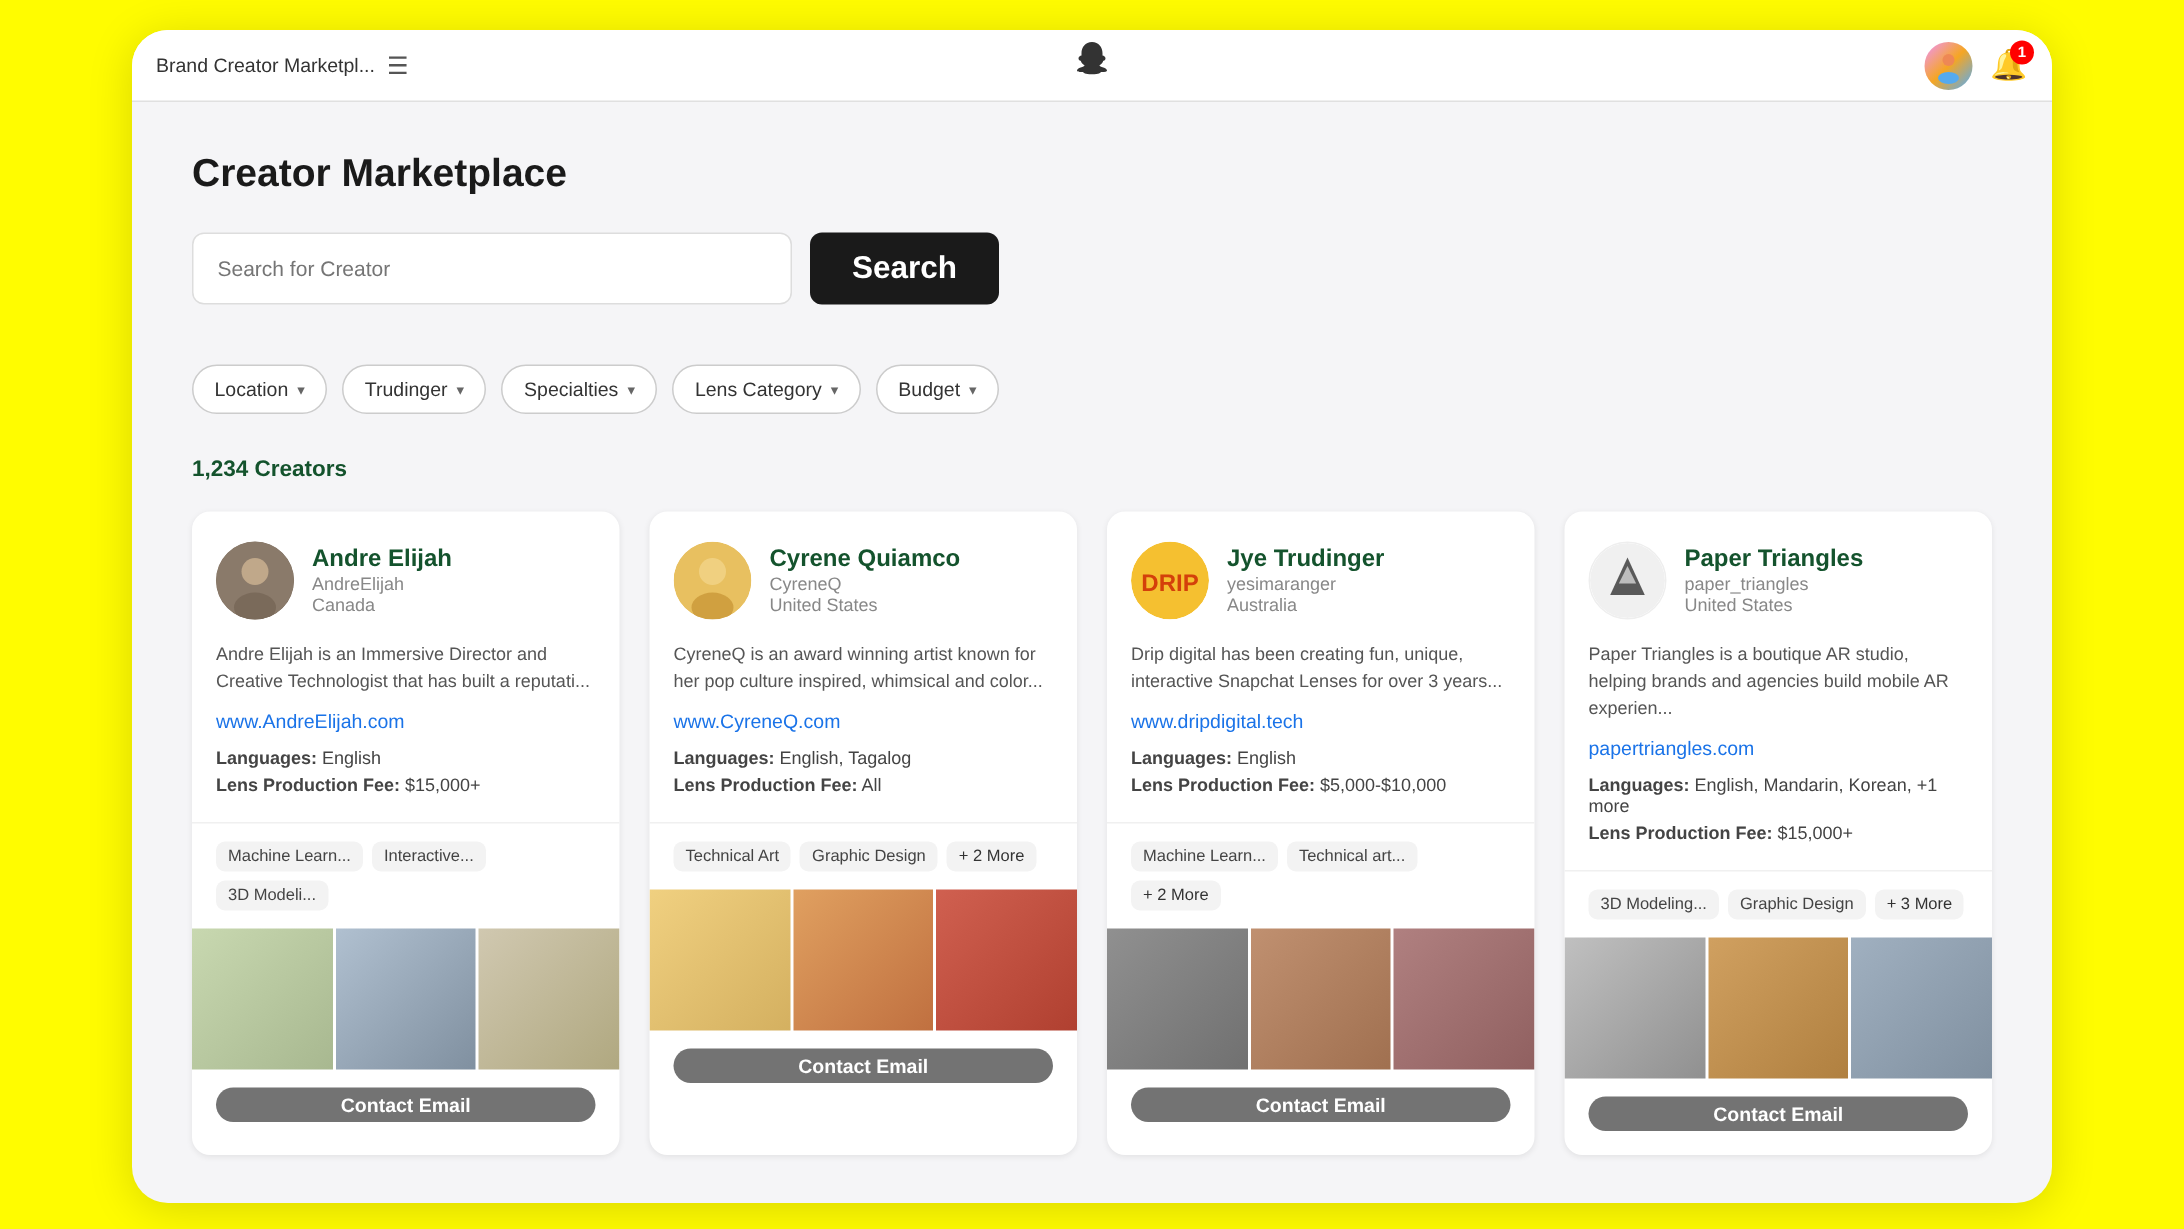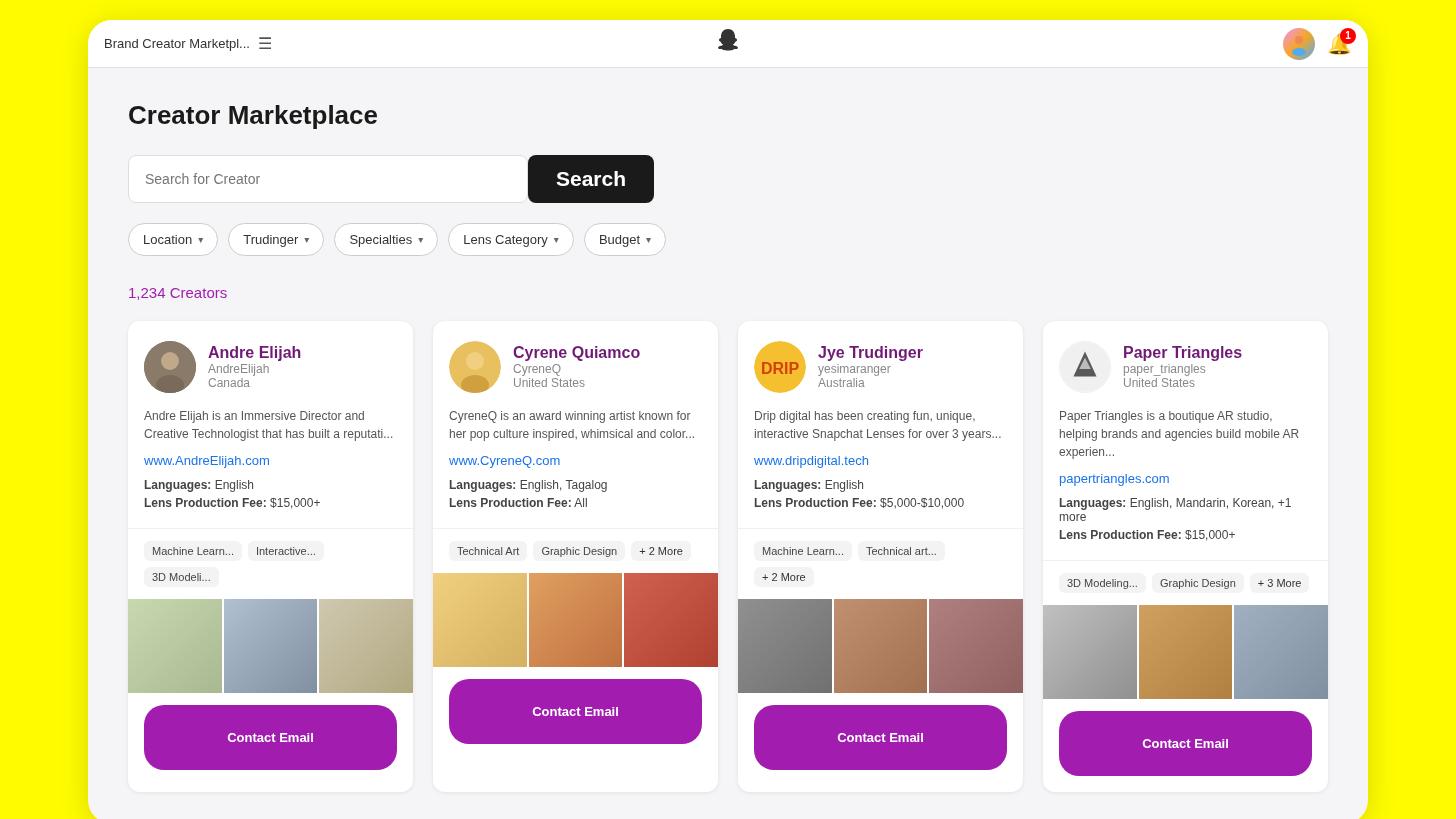--- a/index.html
+++ b/index.html
@@ -96,20 +96,21 @@
       padding: 32px 40px;
     }
     .page-title {
       font-size: 26px;
       font-weight: 700;
       color: #1a1a1a;
       margin-bottom: 24px;
     }
     .search-bar {
       display: flex;
+      gap: 12px;
       margin-bottom: 20px;
     }
     .search-input {
       flex: 0 0 400px;
       padding: 12px 16px;
       border: 1px solid #ddd;
       border-radius: 8px;
       font-size: 14px;
       color: #999;
       outline: none;
@@ -135,30 +136,31 @@
       align-items: center;
       gap: 6px;
       padding: 8px 14px;
       border: 1px solid #ccc;
       border-radius: 20px;
       background: white;
       font-size: 13px;
       color: #333;
       cursor: pointer;
       font-weight: 500;
+      margin-top: 20px;
     }
     .filter-btn .chevron {
       font-size: 10px;
       color: #666;
     }
     .results-count {
       font-size: 15px;
-      color: #a21caf;
+      color: #14532d;
       margin-bottom: 20px;
-      font-weight: 400;
+      font-weight: 700;
     }
     .creator-grid {
       display: grid;
       grid-template-columns: repeat(4, 1fr);
       gap: 20px;
     }
     .creator-card {
       background: white;
       border-radius: 12px;
       overflow: hidden;
@@ -183,21 +185,21 @@
       display: flex;
       align-items: center;
       justify-content: center;
       font-weight: 700;
       font-size: 18px;
       color: white;
     }
     .creator-info .name {
       font-size: 16px;
       font-weight: 700;
-      color: #701a75;
+      color: #14532d;
     }
     .creator-info .handle {
       font-size: 12px;
       color: #888;
     }
     .creator-info .location {
       font-size: 12px;
       color: #888;
     }
     .creator-bio {
@@ -255,24 +257,24 @@
       height: 100%;
       min-height: 80px;
       display: block;
     }
     .contact-btn-row {
       padding: 12px 16px 16px;
       display: flex;
       justify-content: center;
     }
     .contact-btn {
-      background: #a21caf;
+      background: #737373;
       color: white;
       border: none;
-      padding: 25px 32px;
+      padding: 4px 32px;
       border-radius: 20px;
       font-size: 13px;
       font-weight: 600;
       cursor: pointer;
       width: 100%;
     }
 
     
     .img-a1 { background: linear-gradient(135deg, #c8d8b0, #a8b890); }
     .img-a2 { background: linear-gradient(135deg, #b0c0d0, #8090a0); }

